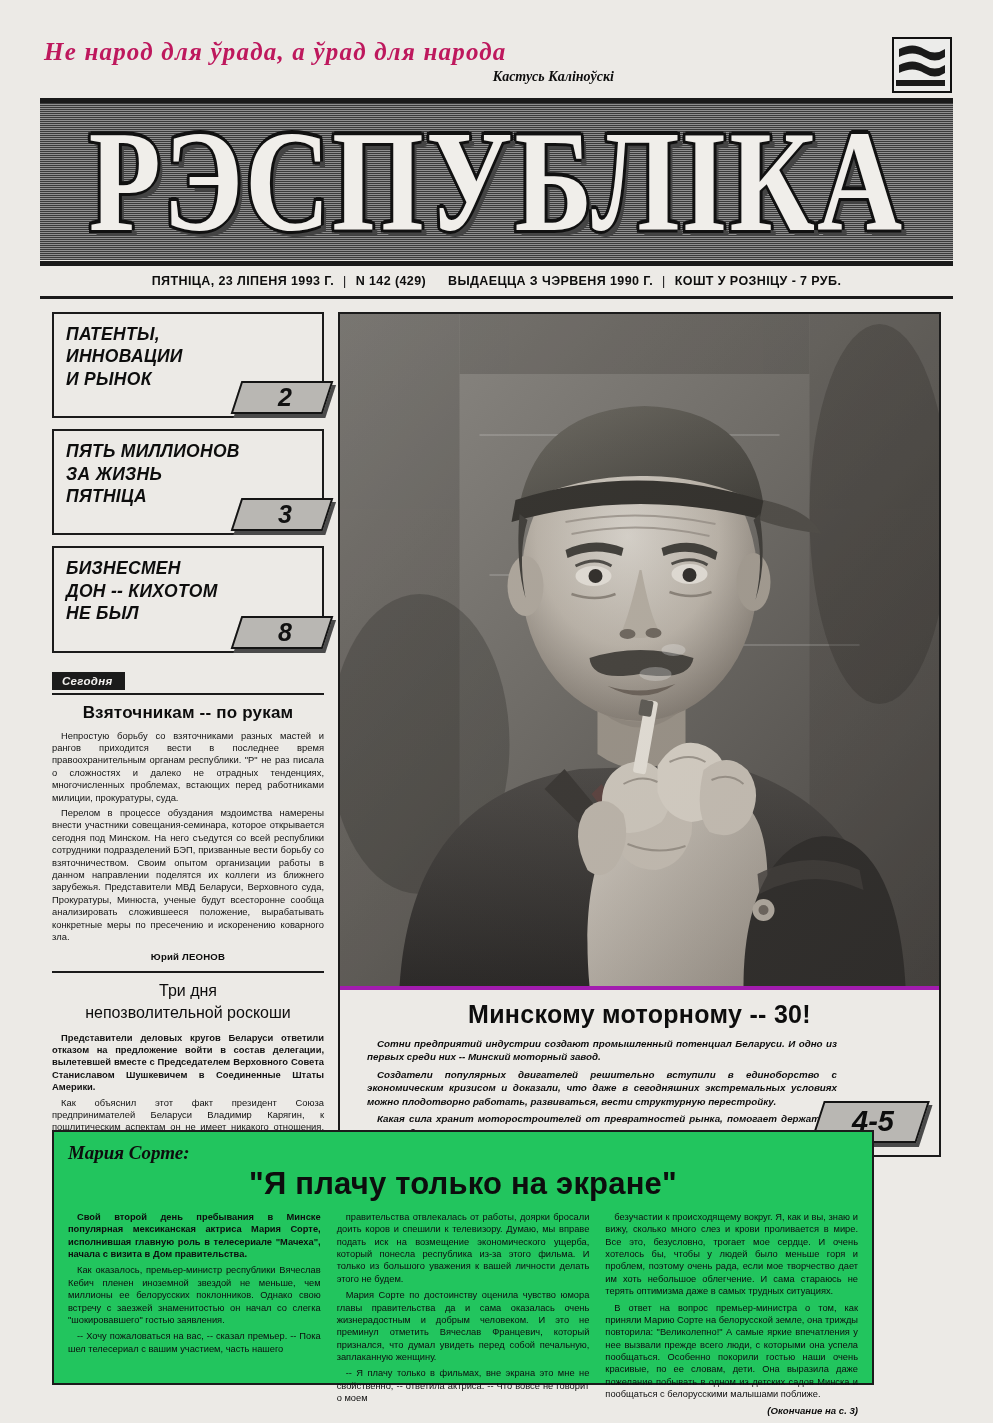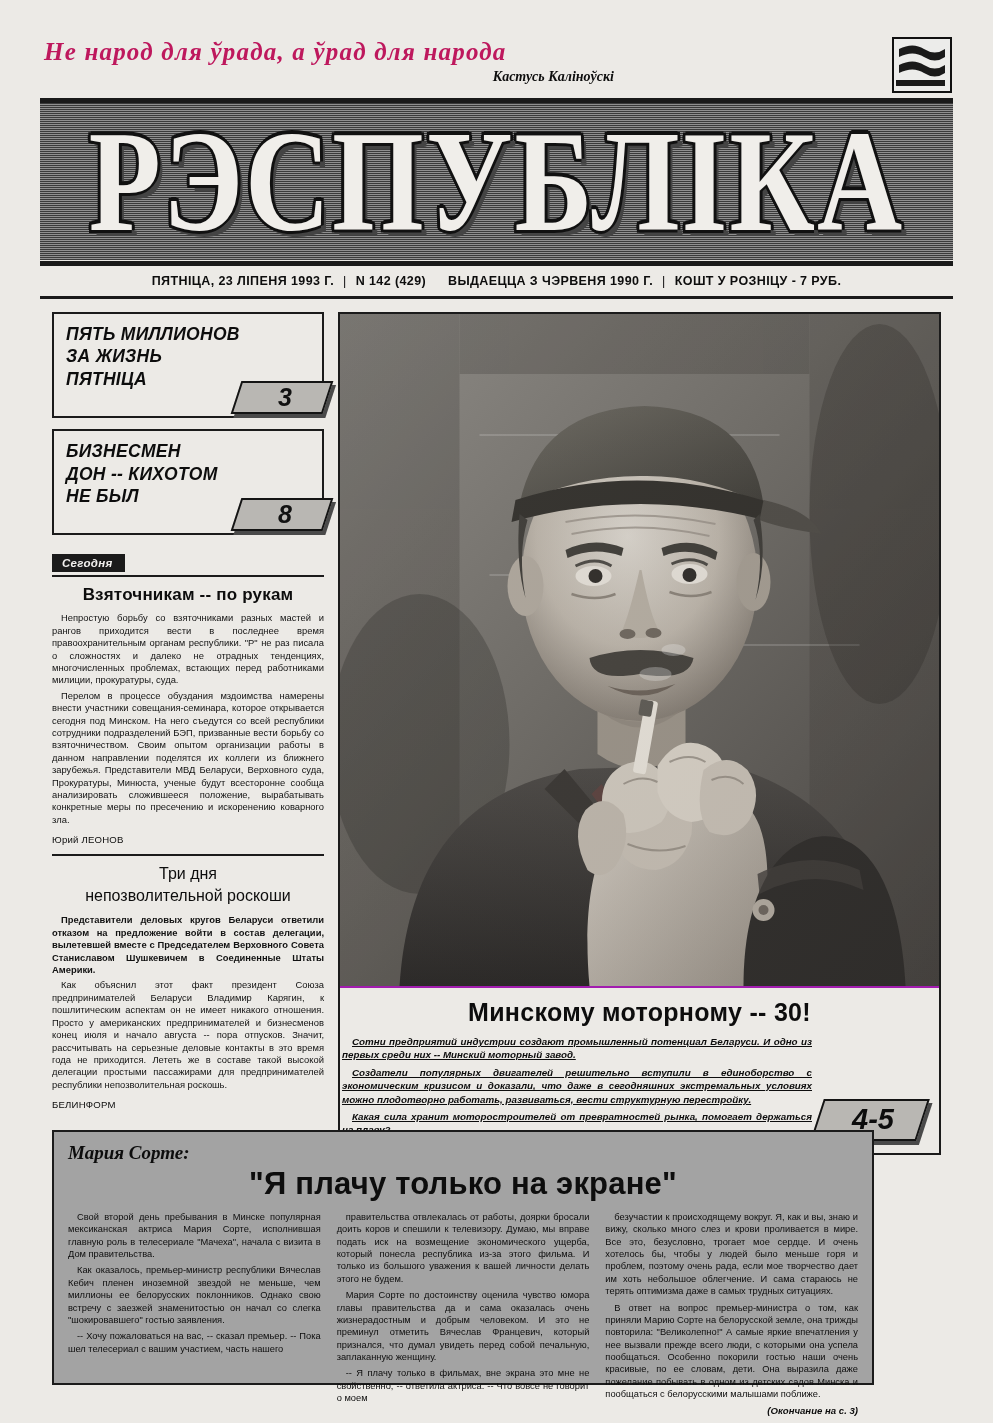--- a/index.html
+++ b/index.html
@@ -196,22 +196,22 @@
     font-family: "Liberation Sans", sans-serif;
     font-size: 9.4px;
     line-height: 1.32;
     text-align: justify;
     color: #121212;
   }
   .body-text p { margin: 0 0 3px; text-indent: 9px; }
   .body-text p.lead { font-weight: bold; text-indent: 9px; }
   .byline {
     font-size: 9.6px;
-    font-weight: normal;
-    text-align: left;
+    font-weight: bold;
+    text-align: center;
     margin-top: 8px;
     letter-spacing: 0.2px;
   }
   .rule-mid { height: 2px; background: #1b1b1b; margin: 9px 0 7px; }
 
   
   .photo-wrap {
     position: absolute;
     left: 338px; top: 312px;
     width: 603px;
@@ -221,41 +221,41 @@
   .photo {
     position: relative;
     width: 100%; height: 672px;
     overflow: hidden;
     background: #6d6a66;
   }
   .photo svg { display: block; width: 100%; height: 100%; }
 
   .main-head {
     background: #eceae6;
-    border-top: 2px solid #a21caf;
-    padding: 10px 2px 12px;
+    border-top: 4px solid #a21caf;
+    padding: 10px 27px 12px;
     position: relative;
   }
   .main-title {
     font-family: "Liberation Sans", sans-serif;
     font-weight: bold;
     font-size: 25px;
     text-align: center;
     letter-spacing: 0.3px;
     margin-bottom: 8px;
   }
   .main-lead {
     font-size: 9.8px;
     font-weight: bold;
     font-style: italic;
     line-height: 1.37;
     text-align: justify;
     width: 470px;
   }
-  .main-lead p { margin: 0 0 4px; text-indent: 10px; text-decoration: underline; }
+  .main-lead p { margin: 0 0 4px; text-indent: 10px; }
   .page45 {
     position: absolute;
     right: 16px; bottom: 12px;
     width: 106px; height: 42px;
   }
   .page45 .tag {
     position: absolute; inset: 0;
     background: #b9b7b3;
     border: 2px solid #141414;
     transform: skewX(-18deg);
@@ -268,21 +268,21 @@
     font-size: 29px;
     padding-left: 6px;
   }
 
   
   .bottom {
     position: absolute;
     left: 52px; top: 1130px;
     width: 822px;
     border: 2px solid #1b1b1b;
-    background: #a3a3a3;
+    background: #22c55e;
     padding: 10px 14px 12px;
     height: 255px;
   }
   .who {
     font-family: "Liberation Serif", serif;
     font-style: italic;
     font-weight: bold;
     font-size: 19px;
     margin-bottom: 2px;
   }
@@ -298,21 +298,21 @@
     display: flex;
     gap: 16px;
   }
   .cols3 > div { flex: 1; }
   .tiny {
     font-size: 9.3px;
     line-height: 1.33;
     text-align: justify;
   }
   .tiny p { margin: 0 0 4px; text-indent: 9px; }
-  .tiny p.lead { font-weight: normal; }
+  .tiny p.lead { font-weight: bold; }
   .cont {
     font-size: 9.6px;
     font-weight: bold;
     font-style: italic;
     text-align: right;
     margin-top: 5px;
   }
   .quote-left { width: 300px; }
 </style>
 </head>
@@ -347,20 +347,31 @@
     <span>N  142 (429)</span>
     <span class="sep">&nbsp;</span>
     <span>ВЫДАЕЦЦА З ЧЭРВЕНЯ 1990 Г.</span>
     <span class="sep">|</span>
     <span>КОШТ У РОЗНІЦУ - 7 РУБ.</span>
   </div>
   <div class="issue-rule"></div>
 
   <div class="left-col">
 
+    <div class="teaser">
+      <div class="teaser-box">
+        <div class="teaser-line">ПАТЕНТЫ,</div>
+        <div class="teaser-line">ИННОВАЦИИ</div>
+        <div class="teaser-line">И РЫНОК</div>
+      </div>
+      <div class="teaser-page">
+        <div class="tag"></div>
+        <div class="num">2</div>
+      </div>
+    </div>
 
     <div class="teaser">
       <div class="teaser-box">
         <div class="teaser-line">ПЯТЬ МИЛЛИОНОВ</div>
         <div class="teaser-line">ЗА ЖИЗНЬ</div>
         <div class="teaser-line">ПЯТНІЦА</div>
       </div>
       <div class="teaser-page">
         <div class="tag"></div>
         <div class="num">3</div>

